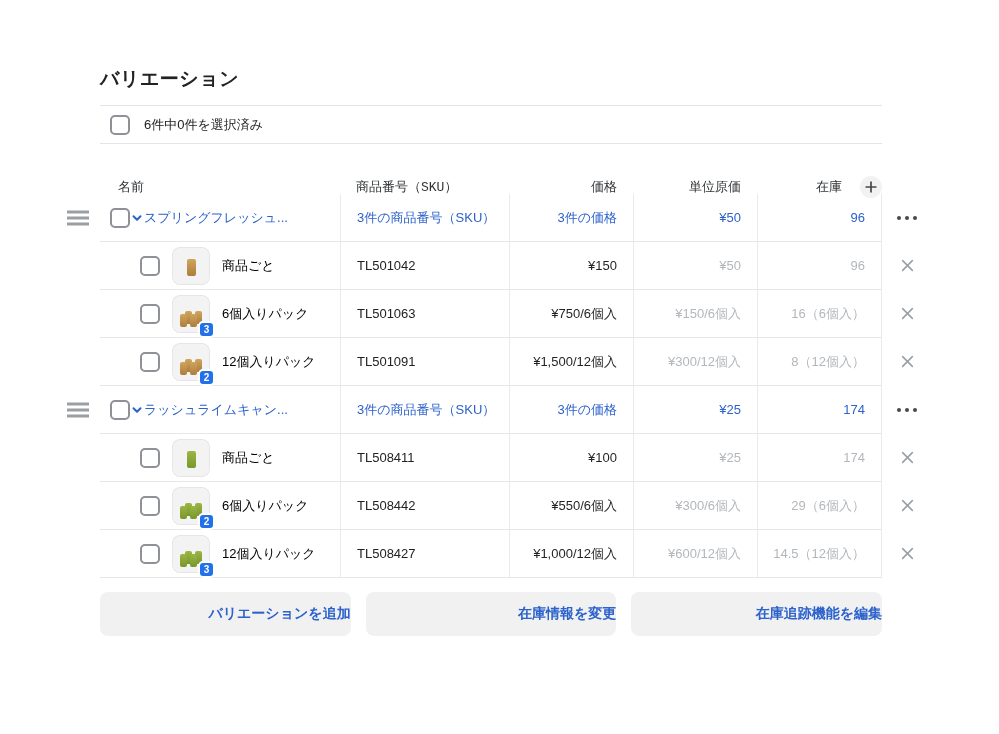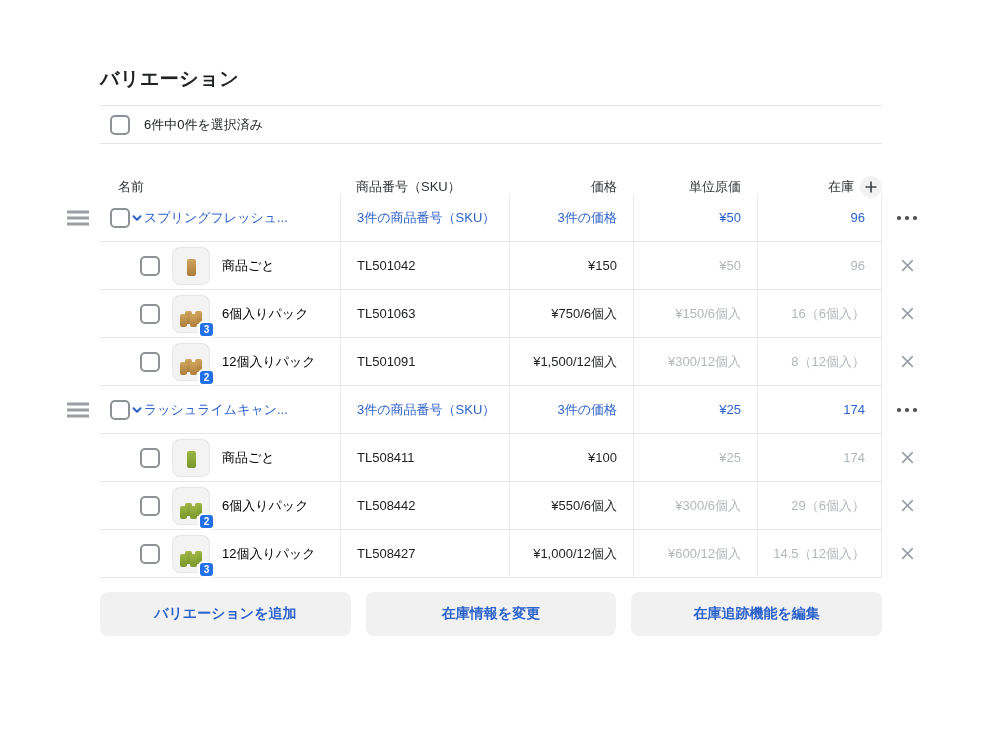--- a/index.html
+++ b/index.html
@@ -15,23 +15,23 @@
   .select-row .label { font-size: 13px; color: #202223; }
 
   .checkbox { width: 20px; height: 20px; border: 2px solid #8e9196; border-radius: 5px;
     background: #fff; flex: 0 0 auto; cursor: pointer; }
 
   .grid { display: grid; grid-template-columns: 240px 169px 124px 124px 125px; }
 
   .header-row { height: 50px; align-items: center; font-size: 13px; font-weight: 500; color: #303336; }
   .header-row .h { display: flex; align-items: center; margin-top: 32px; }
   .h-name { padding-left: 18px; }
-  .h-sku  { padding-left: 16px; }
+  .h-sku  { padding-left: 16px; font-family: Liberation Mono, monospace; }
   .h-num  { justify-content: flex-end; padding-right: 16px; }
-  .h-stock { padding-right: 0; gap: 6px; }
+  .h-stock { padding-right: 0; gap: 18px; }
   .plus-btn { width: 22px; height: 22px; border-radius: 50%; background: #f2f2f3;
     display: flex; align-items: center; justify-content: center; cursor: pointer; }
 
   .row { height: 48px; position: relative; border-bottom: 1px solid #e6e7e9; align-items: stretch; }
   .row:first-of-type { border-top: 1px solid #e6e7e9; }
   .cell { display: flex; align-items: center; font-size: 13px; }
   .cell.b-l { border-left: 1px solid #e9eaec; }
   .cell.b-r { border-right: 1px solid #e9eaec; }
   .sku-cell { padding-left: 16px; }
   .num { justify-content: flex-end; padding-right: 16px; }
@@ -65,21 +65,21 @@
   .thumb.pack .c:nth-child(odd) { transform: translateY(3px); }
   .amber .c { background: linear-gradient(180deg, #cfa55d, #ad7d3c); }
   .green .c { background: linear-gradient(180deg, #9cb544, #7a972c); }
   .badge { position: absolute; right: -5px; bottom: -5px; min-width: 17px; height: 17px;
     border-radius: 5px; background: #2271eb; border: 2px solid #fff; color: #fff;
     font-size: 10px; font-weight: 700; display: flex; align-items: center; justify-content: center; }
 
   .footer { display: flex; gap: 15px; margin-top: 14px; }
   .footer button { flex: 1; height: 44px; border: none; border-radius: 8px; background: #f1f1f2;
     color: #2c62cb; font-size: 14px; font-weight: 600; cursor: pointer;
-    font-family: "Liberation Sans", "DejaVu Sans", sans-serif; }
+    font-family: "Liberation Sans", "DejaVu Sans", sans-serif; text-align: right; }
 </style>
 </head>
 <body>
 
 <div class="card">
 
   <div class="page-title">バリエーション</div>
 
   <div class="select-row">
     <span class="checkbox"></span>

